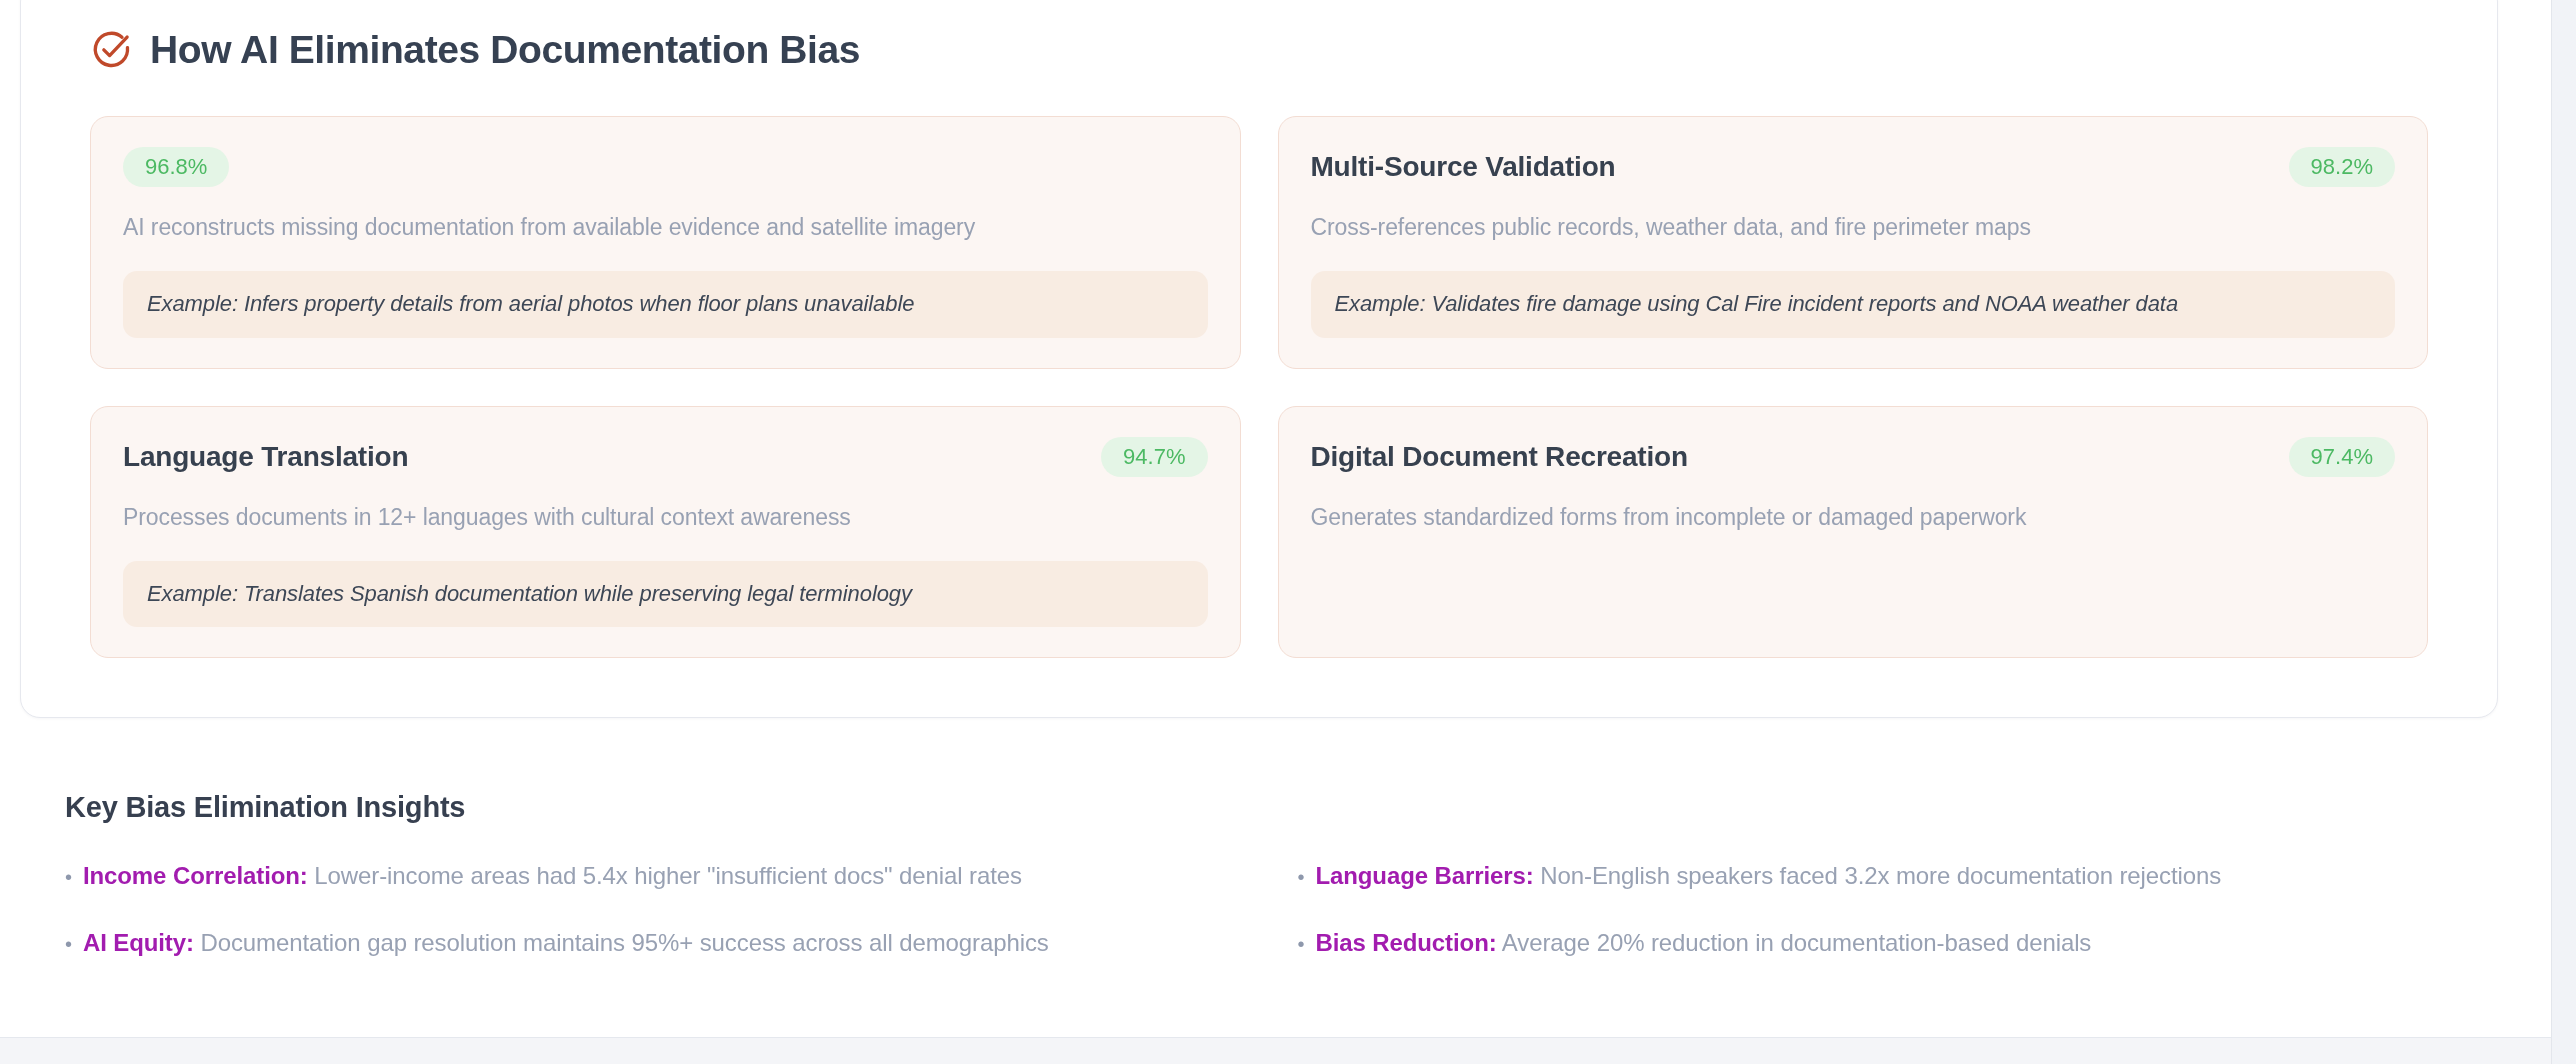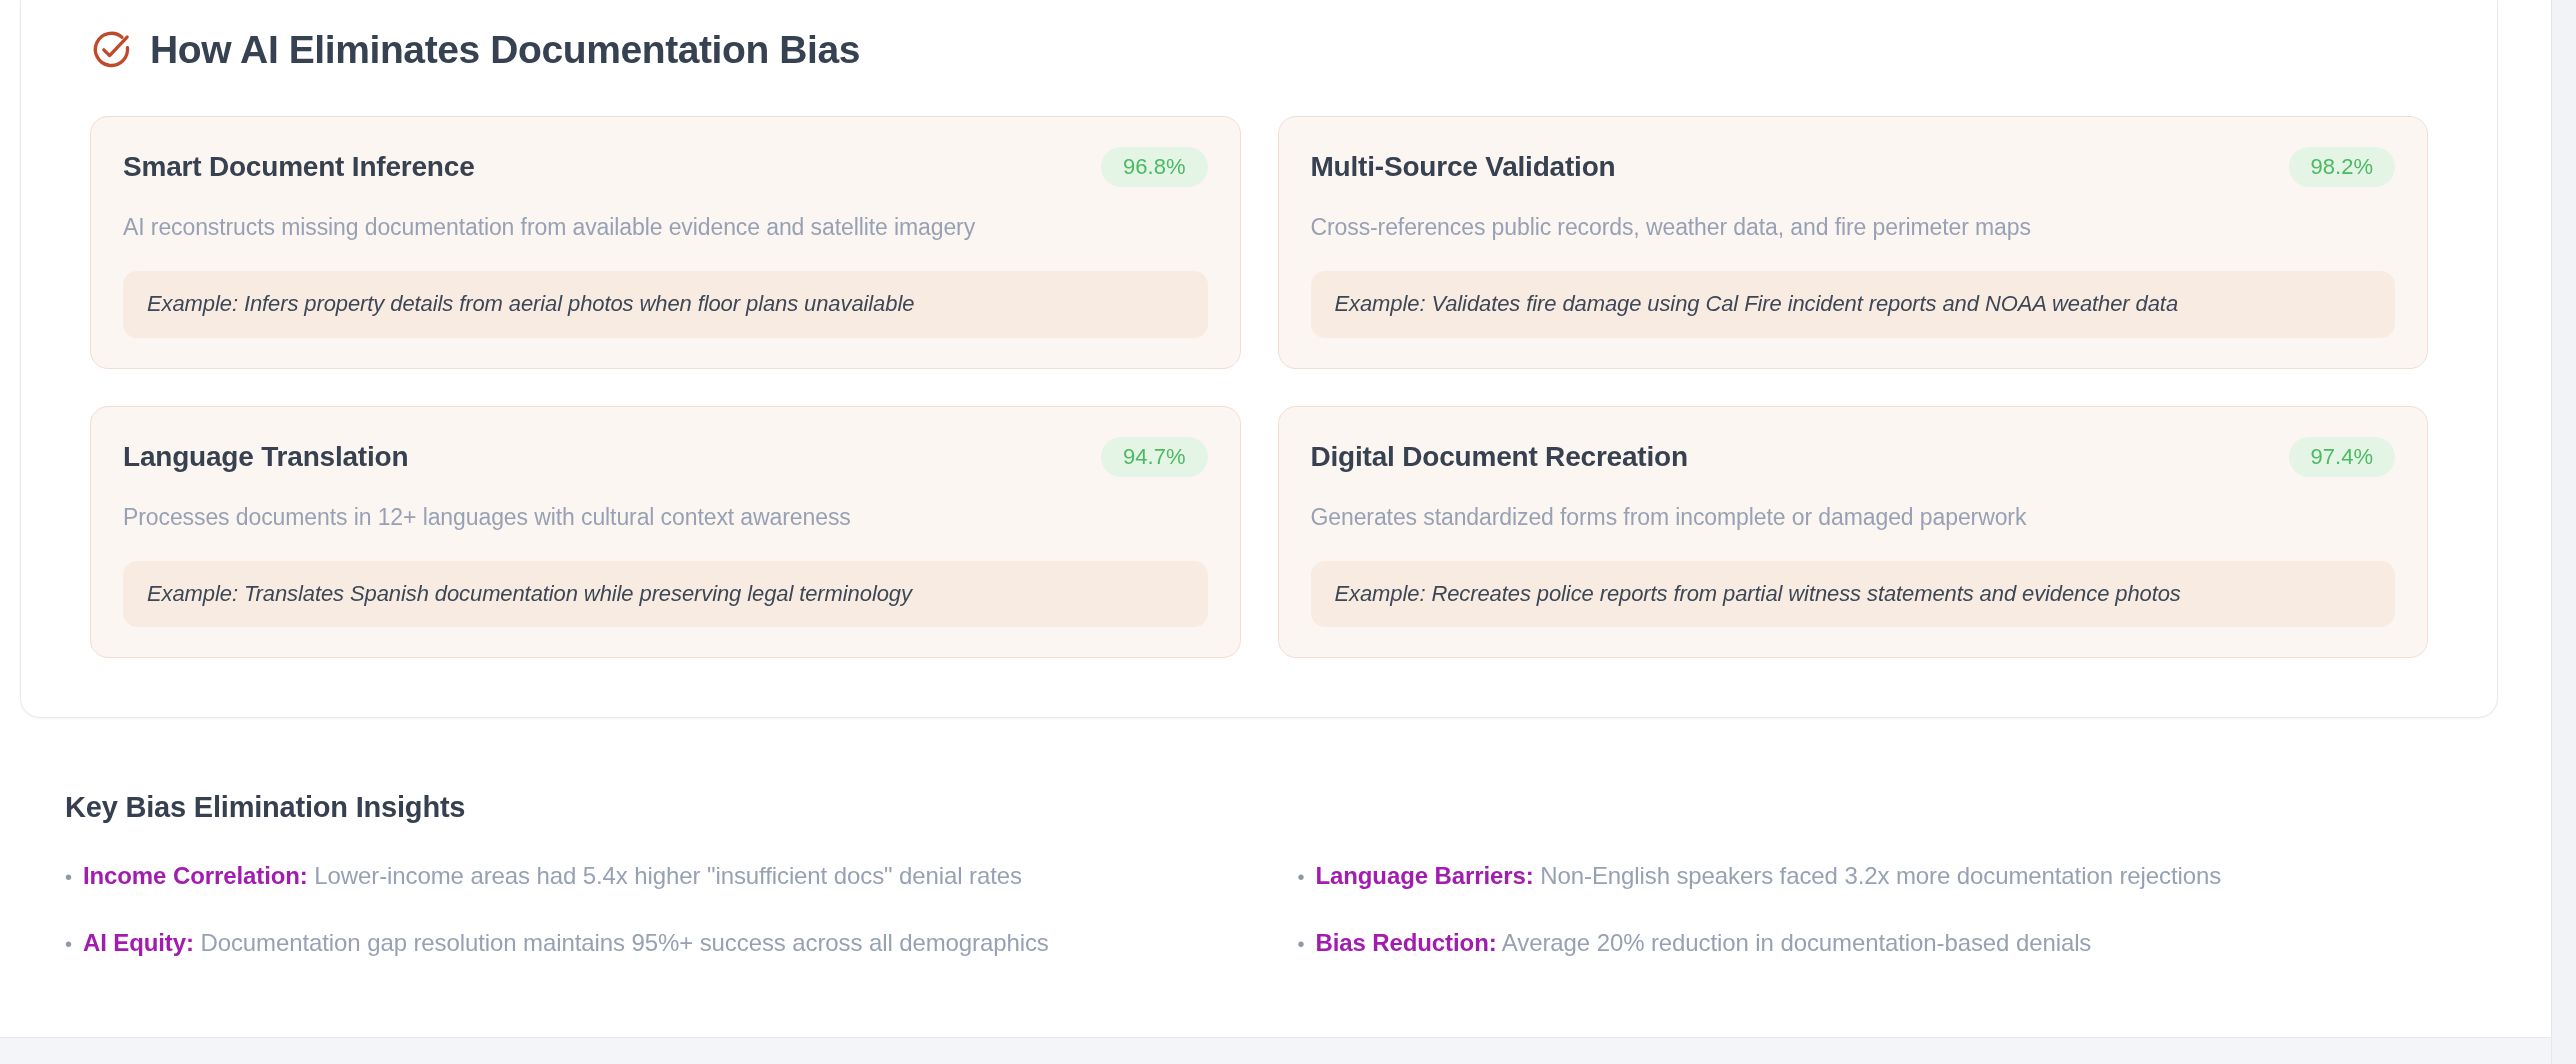--- a/index.html
+++ b/index.html
@@ -219,21 +219,20 @@
         <path d="M21.4 10.6a9.2 9.2 0 1 1-3.1-5.9" stroke="#c0492a" stroke-width="1.9" stroke-linecap="round" fill="none"></path>
         <path d="M7.9 11.9l3.3 3.3 10-10.6" stroke="#c0492a" stroke-width="1.9" stroke-linecap="round" stroke-linejoin="round" fill="none"></path>
       </svg>
       <h1 class="panel-title">How AI Eliminates Documentation Bias</h1>
     </header>
 
     <div class="card-grid">
 
       <article class="feature-card">
         <div class="card-head">
-          <h2 class="card-title">Smart Document Inference</h2>
           <span class="accuracy-badge">96.8%</span>
         </div>
         <p class="card-desc">AI reconstructs missing documentation from available evidence and satellite imagery</p>
         <div class="card-example">Example: Infers property details from aerial photos when floor plans unavailable</div>
       </article>
 
       <article class="feature-card">
         <div class="card-head">
           <h2 class="card-title">Multi-Source Validation</h2>
           <span class="accuracy-badge">98.2%</span>
@@ -250,21 +249,20 @@
         <p class="card-desc">Processes documents in 12+ languages with cultural context awareness</p>
         <div class="card-example">Example: Translates Spanish documentation while preserving legal terminology</div>
       </article>
 
       <article class="feature-card">
         <div class="card-head">
           <h2 class="card-title">Digital Document Recreation</h2>
           <span class="accuracy-badge">97.4%</span>
         </div>
         <p class="card-desc">Generates standardized forms from incomplete or damaged paperwork</p>
-        <div class="card-example">Example: Recreates police reports from partial witness statements and evidence photos</div>
       </article>
 
     </div>
   </section>
 
   <section class="insights">
     <h2 class="insights-title">Key Bias Elimination Insights</h2>
 
     <div class="insights-grid">
 

